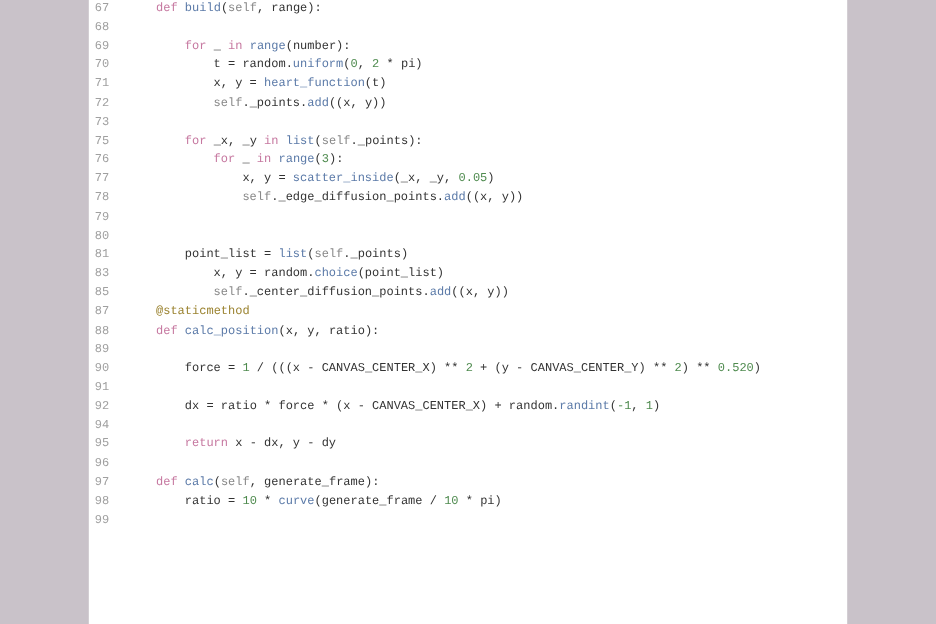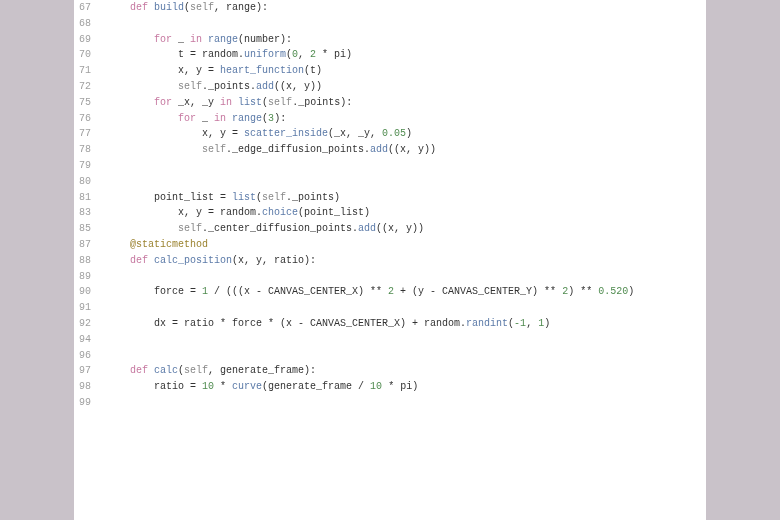--- a/index.html
+++ b/index.html
@@ -47,34 +47,36 @@
 <body>
 
 <div class="code-panel">
   <div id="code-container">
       <div class="code-row"><div class="gutter">67</div><div class="code"><span>    </span><span class="kw">def</span><span> </span><span class="fn">build</span><span>(</span><span class="self">self</span><span>, range):</span></div></div>
       <div class="code-row"><div class="gutter">68</div><div class="code"><span></span></div></div>
       <div class="code-row"><div class="gutter">69</div><div class="code"><span>        </span><span class="kw">for</span><span> _ </span><span class="kw">in</span><span> </span><span class="fn">range</span><span>(number):</span></div></div>
       <div class="code-row"><div class="gutter">70</div><div class="code"><span>            </span><span>t = random.</span><span class="fn">uniform</span><span>(</span><span class="num">0</span><span>, </span><span class="num">2</span><span> * pi)</span></div></div>
       <div class="code-row"><div class="gutter">71</div><div class="code"><span>            </span><span>x, y = </span><span class="fn">heart_function</span><span>(t)</span></div></div>
       <div class="code-row"><div class="gutter">72</div><div class="code"><span>            </span><span class="self">self</span><span>._points.</span><span class="fn">add</span><span>((x, y))</span></div></div>
+      <div class="code-row"><div class="gutter">73</div><div class="code"><span></span></div></div>
       <div class="code-row"><div class="gutter">75</div><div class="code"><span>        </span><span class="kw">for</span><span> _x, _y </span><span class="kw">in</span><span> </span><span class="fn">list</span><span>(</span><span class="self">self</span><span>._points):</span></div></div>
       <div class="code-row"><div class="gutter">76</div><div class="code"><span>            </span><span class="kw">for</span><span> _ </span><span class="kw">in</span><span> </span><span class="fn">range</span><span>(</span><span class="num">3</span><span>):</span></div></div>
       <div class="code-row"><div class="gutter">77</div><div class="code"><span>                </span><span>x, y = </span><span class="fn">scatter_inside</span><span>(_x, _y, </span><span class="num">0.05</span><span>)</span></div></div>
       <div class="code-row"><div class="gutter">78</div><div class="code"><span>                </span><span class="self">self</span><span>._edge_diffusion_points.</span><span class="fn">add</span><span>((x, y))</span></div></div>
       <div class="code-row"><div class="gutter">79</div><div class="code"><span></span></div></div>
       <div class="code-row"><div class="gutter">80</div><div class="code"><span></span></div></div>
       <div class="code-row"><div class="gutter">81</div><div class="code"><span>        </span><span>point_list = </span><span class="fn">list</span><span>(</span><span class="self">self</span><span>._points)</span></div></div>
       <div class="code-row"><div class="gutter">83</div><div class="code"><span>            </span><span>x, y = random.</span><span class="fn">choice</span><span>(point_list)</span></div></div>
       <div class="code-row"><div class="gutter">85</div><div class="code"><span>            </span><span class="self">self</span><span>._center_diffusion_points.</span><span class="fn">add</span><span>((x, y))</span></div></div>
       <div class="code-row"><div class="gutter">87</div><div class="code"><span>    </span><span class="dec">@staticmethod</span></div></div>
       <div class="code-row"><div class="gutter">88</div><div class="code"><span>    </span><span class="kw">def</span><span> </span><span class="fn">calc_position</span><span>(x, y, ratio):</span></div></div>
       <div class="code-row"><div class="gutter">89</div><div class="code"><span></span></div></div>
       <div class="code-row"><div class="gutter">90</div><div class="code"><span>        </span><span>force = </span><span class="num">1</span><span> / (((x - CANVAS_CENTER_X) ** </span><span class="num">2</span><span> + (y - CANVAS_CENTER_Y) ** </span><span class="num">2</span><span>) ** </span><span class="num">0.520</span><span>)</span></div></div>
       <div class="code-row"><div class="gutter">91</div><div class="code"><span></span></div></div>
       <div class="code-row"><div class="gutter">92</div><div class="code"><span>        </span><span>dx = ratio * force * (x - CANVAS_CENTER_X) + random.</span><span class="fn">randint</span><span>(</span><span class="num">-1</span><span>, </span><span class="num">1</span><span>)</span></div></div>
       <div class="code-row"><div class="gutter">94</div><div class="code"><span></span></div></div>
+      <div class="code-row"><div class="gutter">95</div><div class="code"><span>        </span><span class="kw">return</span><span> x - dx, y - dy</span></div></div>
       <div class="code-row"><div class="gutter">96</div><div class="code"><span></span></div></div>
       <div class="code-row"><div class="gutter">97</div><div class="code"><span>    </span><span class="kw">def</span><span> </span><span class="fn">calc</span><span>(</span><span class="self">self</span><span>, generate_frame):</span></div></div>
       <div class="code-row"><div class="gutter">98</div><div class="code"><span>        </span><span>ratio = </span><span class="num">10</span><span> * </span><span class="fn">curve</span><span>(generate_frame / </span><span class="num">10</span><span> * pi)</span></div></div>
       <div class="code-row"><div class="gutter">99</div><div class="code"><span></span></div></div>
     </div>
 </div>
 
 </body></html>

